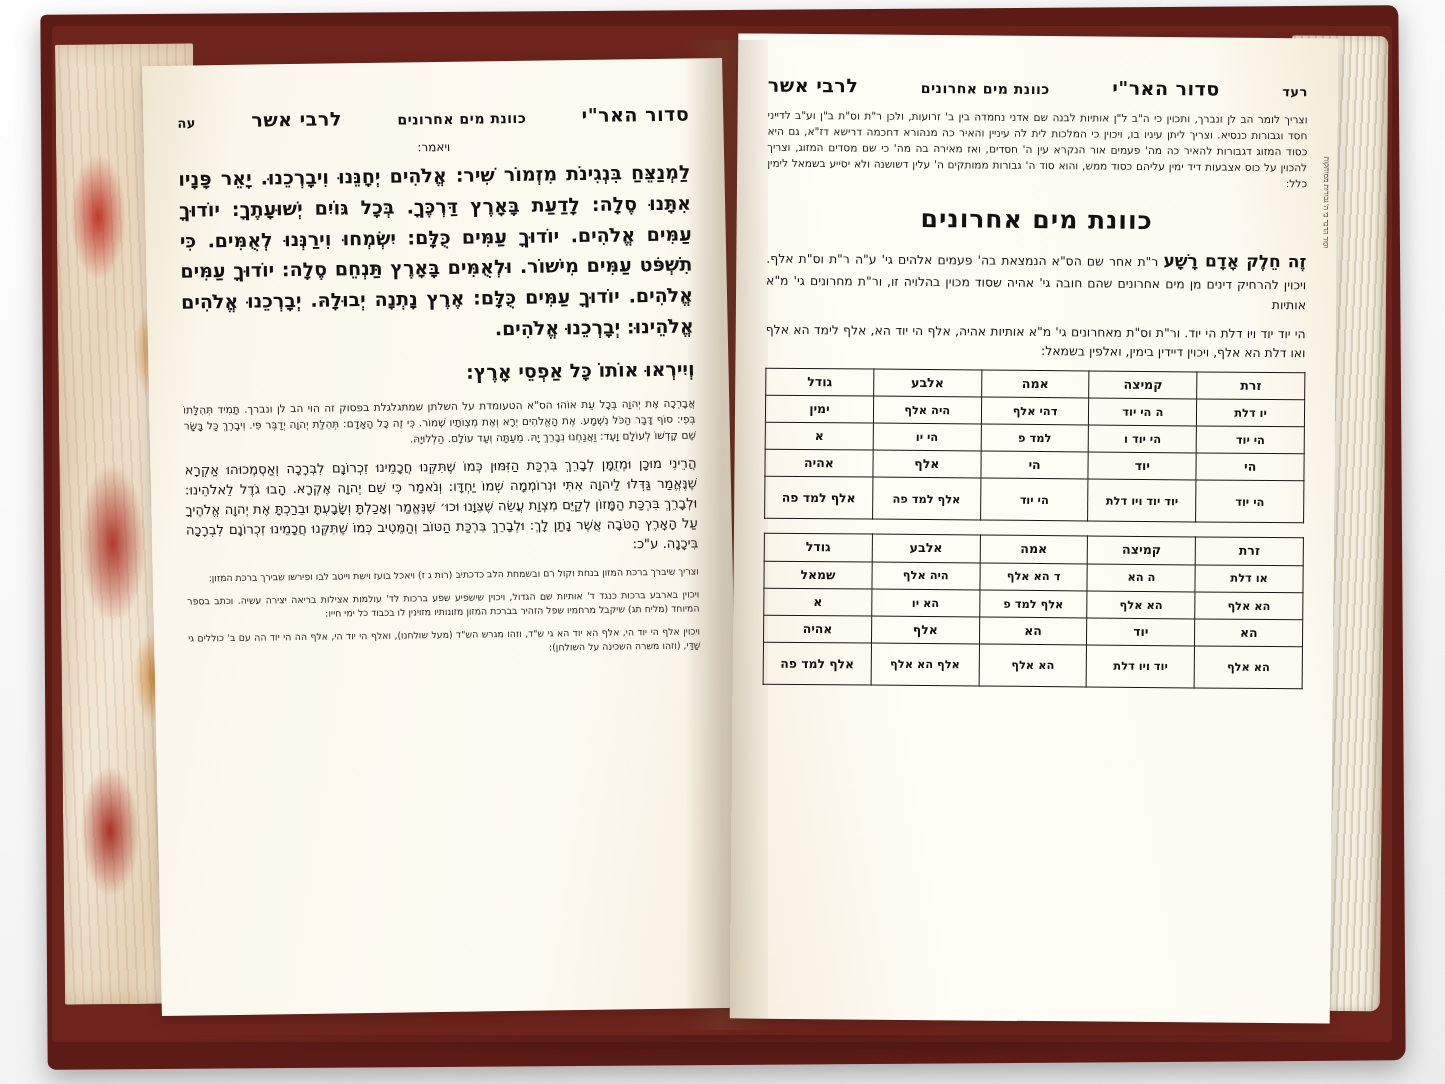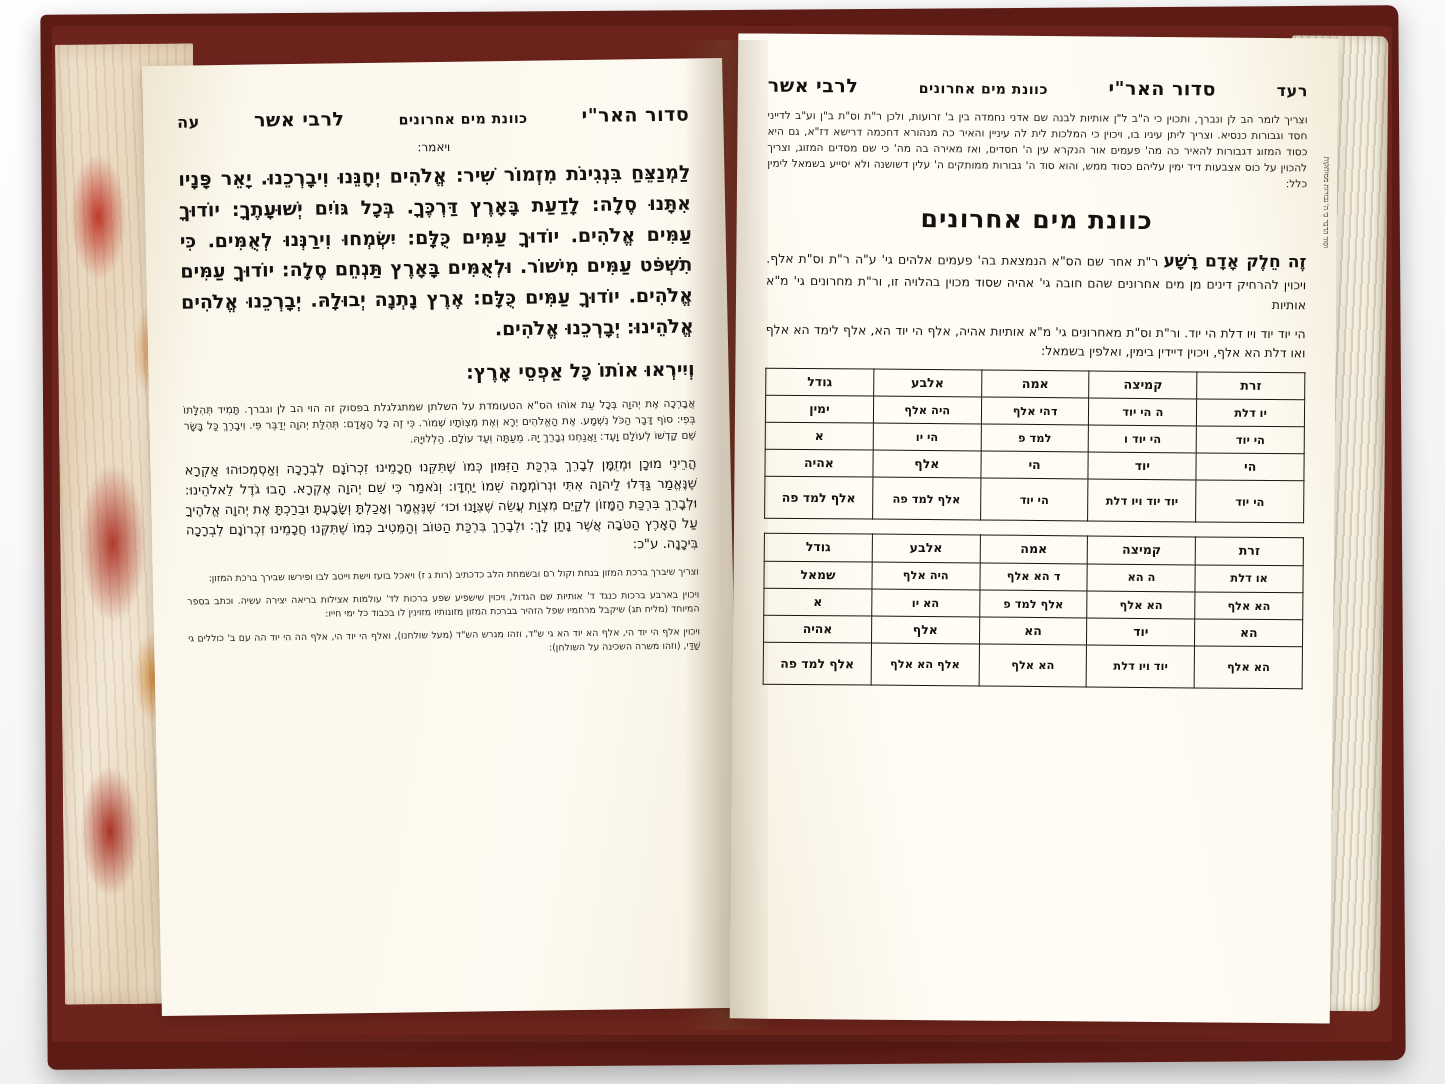--- a/index.html
+++ b/index.html
@@ -142,21 +142,21 @@
   .running-head {
     display: flex;
     justify-content: space-between;
     align-items: baseline;
     font-weight: bold;
     letter-spacing: .5px;
     margin-bottom: 12px;
   }
   .running-head .rh-big { font-size: 19px; }
   .running-head .rh-mid { font-size: 14px; }
-  .running-head .rh-num { font-size: 16px; }
+  .running-head .rh-num { font-size: 13px; }
 
   .vayomar {
     text-align: center;
     font-size: 12px;
     margin: 2px 0 6px 0;
   }
 
   .verse {
     font-size: 19px;
     line-height: 1.62;

